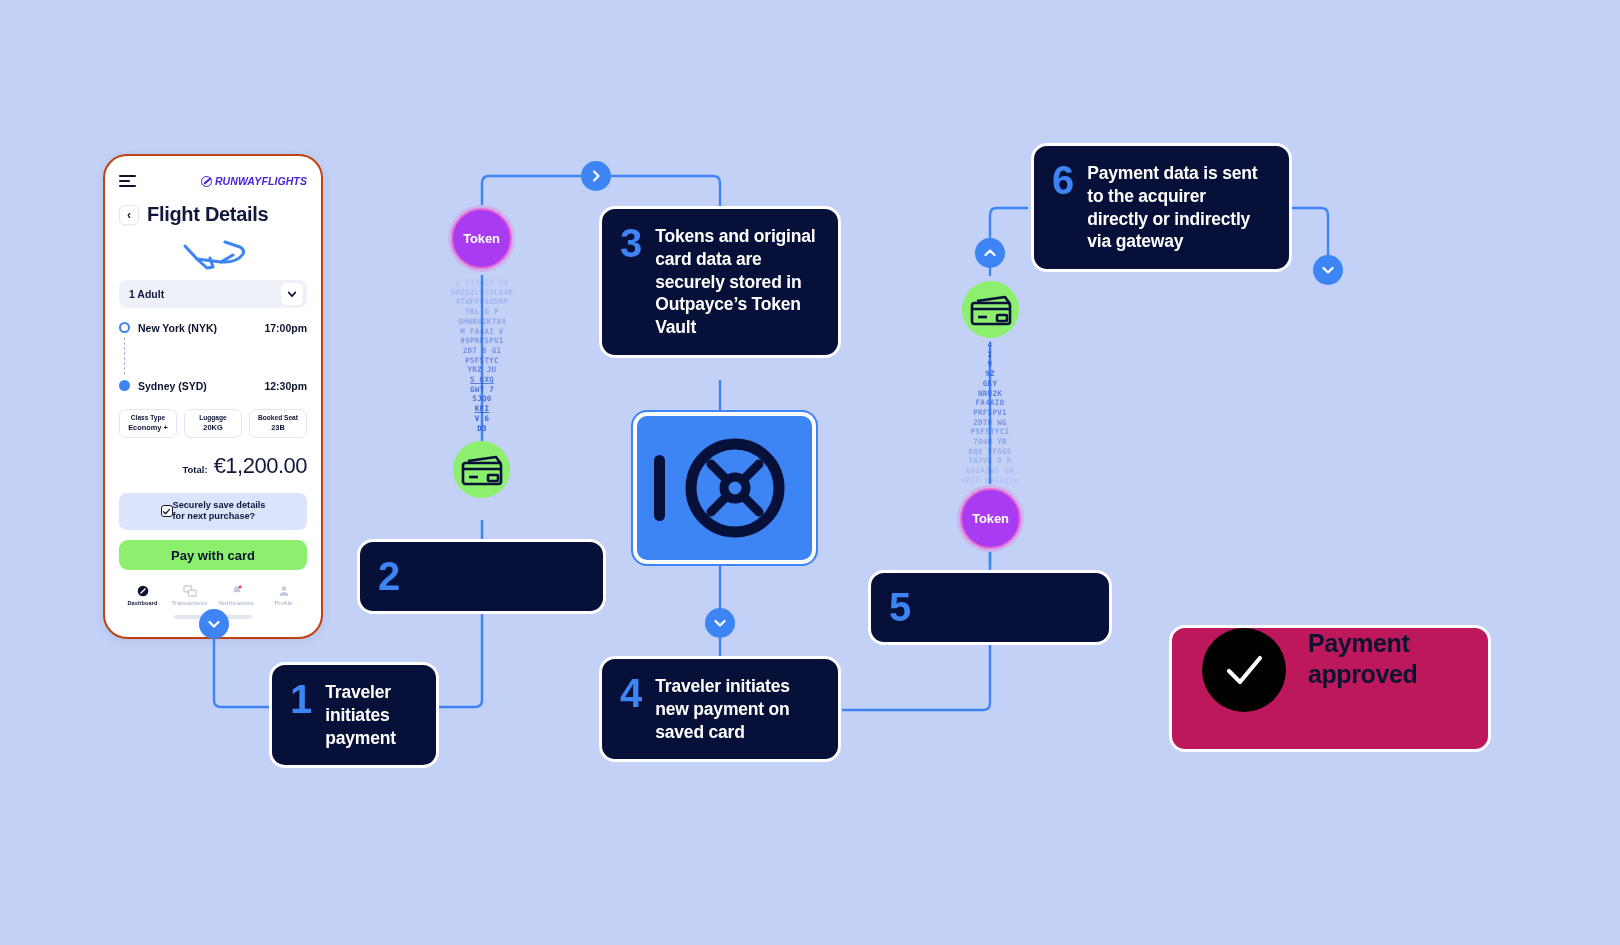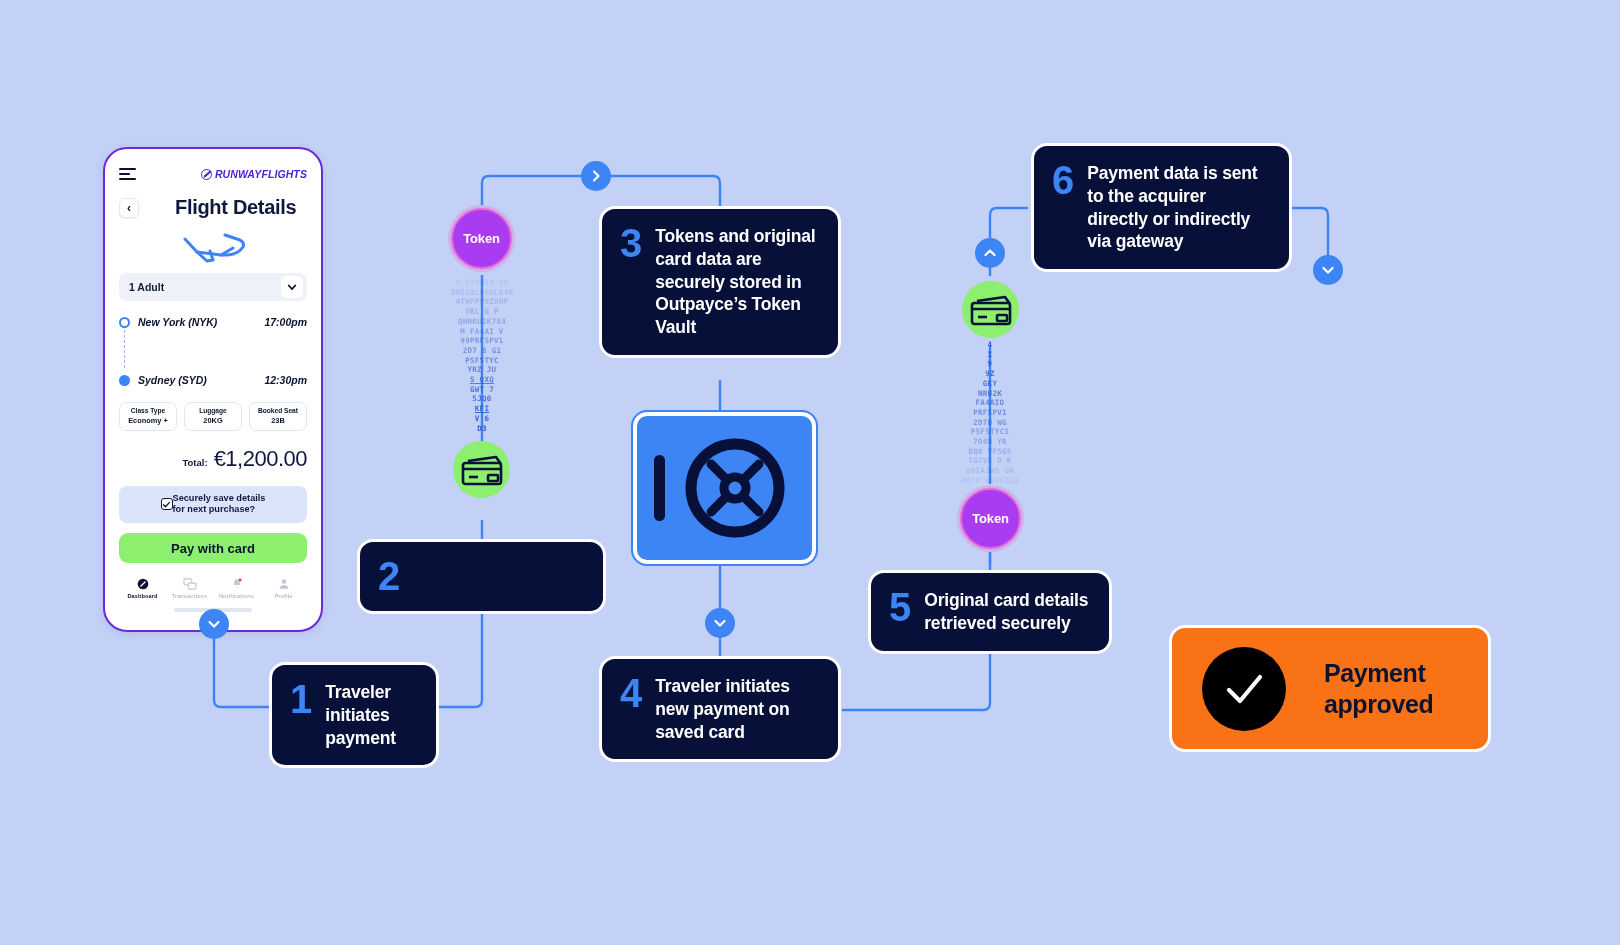--- a/index.html
+++ b/index.html
@@ -17,23 +17,23 @@
   
   .arrow-node {
     position: absolute; width: 30px; height: 30px; border-radius: 50%;
     background: #3d84f5; display: flex; align-items: center; justify-content: center;
     color: #fff; z-index: 6;
   }
   .arrow-node svg { width: 14px; height: 14px; display: block; }
 
   
   #phone {
-    position: absolute; left: 103px; top: 147px; width: 220px; height: 485px;
+    position: absolute; left: 103px; top: 154px; width: 220px; height: 485px;
     background: #ffffff; border-radius: 24px;
-    border: 2px solid #6d28d9;
+    border: 2px solid #c2410c;
     box-shadow: 0 2px 10px rgba(40,60,120,.10);
     z-index: 5; overflow: hidden;
     padding: 12px 14px 0 14px;
   }
   #phone-top { display: flex; align-items: center; justify-content: space-between; height: 26px; }
   .burger { width: 17px; }
   .burger i { display: block; height: 2px; background: #0c1330; border-radius: 2px; margin-bottom: 3px; }
   .burger i:nth-child(1) { width: 17px; }
   .burger i:nth-child(2) { width: 11px; }
   .burger i:nth-child(3) { width: 17px; margin-bottom: 0; }
@@ -42,36 +42,36 @@
   .brand .mark { width: 11px; height: 11px; border-radius: 50%; border: 1.8px solid #4b22d6;
                  position: relative; }
   .brand .mark::after { content: ""; position: absolute; left: 1px; top: 3.4px; width: 9px; height: 1.8px;
                         background: #4b22d6; transform: rotate(-40deg); }
 
   #phone-title { display: flex; align-items: center; gap: 8px; margin-top: 9px; }
   .back-btn { width: 20px; height: 20px; border-radius: 6px; background: #fff;
               border: 1px solid #e3e8f3; display: flex; align-items: center; justify-content: center;
               color: #0c1330; font-size: 12px; line-height: 1; font-weight: 600;
               box-shadow: 0 1px 2px rgba(0,0,0,.06); }
-  #phone-title h1 { font-size: 20px; color: #10193c; font-weight: 600; letter-spacing: -.3px; margin-left: 28px; }
+  #phone-title h1 { font-size: 20px; color: #10193c; font-weight: 600; letter-spacing: -.3px; }
 
   .plane-wrap { height: 52px; display: flex; align-items: center; justify-content: center; }
   .plane-wrap svg { width: 72px; height: 40px; }
 
   .select-row {
     margin-top: 2px; height: 28px; background: #eef1f8; border-radius: 8px;
     display: flex; align-items: center; justify-content: space-between; padding: 0 4px 0 10px;
   }
   .select-row .val { font-size: 10.5px; color: #10193c; font-weight: 700; }
   .chev-box { width: 22px; height: 22px; background: #fff; border-radius: 6px;
               display: flex; align-items: center; justify-content: center; }
   .chev-box svg { width: 10px; height: 10px; }
 
   .route { margin-top: 12px; position: relative; }
-  .leg { display: flex; align-items: flex-end; justify-content: space-between; height: 15px; font-style: italic; }
+  .leg { display: flex; align-items: center; justify-content: space-between; height: 15px; }
   .leg .left { display: flex; align-items: center; gap: 8px; }
   .dot-o { width: 11px; height: 11px; border-radius: 50%; border: 2px solid #3d84f5; background: #fff; }
   .dot-f { width: 11px; height: 11px; border-radius: 50%; background: #3d84f5; }
   .city { font-size: 10.5px; font-weight: 800; color: #0c1330; }
   .time { font-size: 10.5px; font-weight: 800; color: #0c1330; }
   .dashline { position: absolute; left: 5px; top: 17px; width: 0; height: 38px;
               border-left: 1.5px dashed #9fb6e6; }
 
   .pills { display: flex; gap: 7px; margin-top: 16px; }
   .pill { flex: 1; border: 1px solid #dfe6f4; border-radius: 7px; text-align: center;
@@ -130,22 +130,22 @@
   #vault { position: absolute; left: 633px; top: 412px; width: 183px; height: 152px;
            background: #3d84f5; border-radius: 14px; border: 4px solid #ffffff;
            outline: 2px solid #3d84f5; z-index: 6;
            display: flex; align-items: center; }
   #vault .handle { width: 11px; height: 66px; border-radius: 6px; background: #061038; margin-left: 17px; }
   #vault .wheel { margin-left: 16px; }
   #vault .wheel svg { width: 108px; height: 108px; display: block; }
 
   
   #approved { position: absolute; left: 1169px; top: 625px; width: 322px; height: 127px;
-              background: #f97316; border-radius: 16px; border: 3px solid #ffffff;
-              display: flex; align-items: center; gap: 38px; padding-left: 30px; z-index: 5; }
+              background: #be185d; border-radius: 16px; border: 3px solid #ffffff;
+              display: flex; align-items: flex-start; gap: 22px; padding-left: 30px; z-index: 5; }
   #approved .tick { width: 84px; height: 84px; border-radius: 50%; background: #000;
                     display: flex; align-items: center; justify-content: center; flex: none; }
   #approved .tick svg { width: 50px; height: 50px; }
   #approved .txt { font-size: 25px; font-weight: 800; color: #0c1330; line-height: 1.22; letter-spacing: -.4px; }
 </style>
 </head>
 <body>
 
 <div id="stage">
 
@@ -424,21 +424,20 @@
     <span class="body">Tokens and original card data are securely stored in Outpayce’s Token Vault</span>
   </div>
 
   <div class="card" id="card4" style="left:599px; top:656px; width:242px;">
     <span class="num">4</span>
     <span class="body">Traveler initiates new payment on saved card</span>
   </div>
 
   <div class="card" id="card5" style="left:868px; top:570px; width:244px;">
     <span class="num">5</span>
-    <span class="body">Original card details retrieved securely</span>
   </div>
 
   <div class="card" id="card6" style="left:1031px; top:143px; width:261px;">
     <span class="num">6</span>
     <span class="body">Payment data is sent to the acquirer directly or indirectly via gateway</span>
   </div>
 
   <div id="approved">
     <div class="tick">
       <svg viewBox="0 0 50 50" fill="none" stroke="#fff" stroke-width="4.2" stroke-linecap="round" stroke-linejoin="round">

